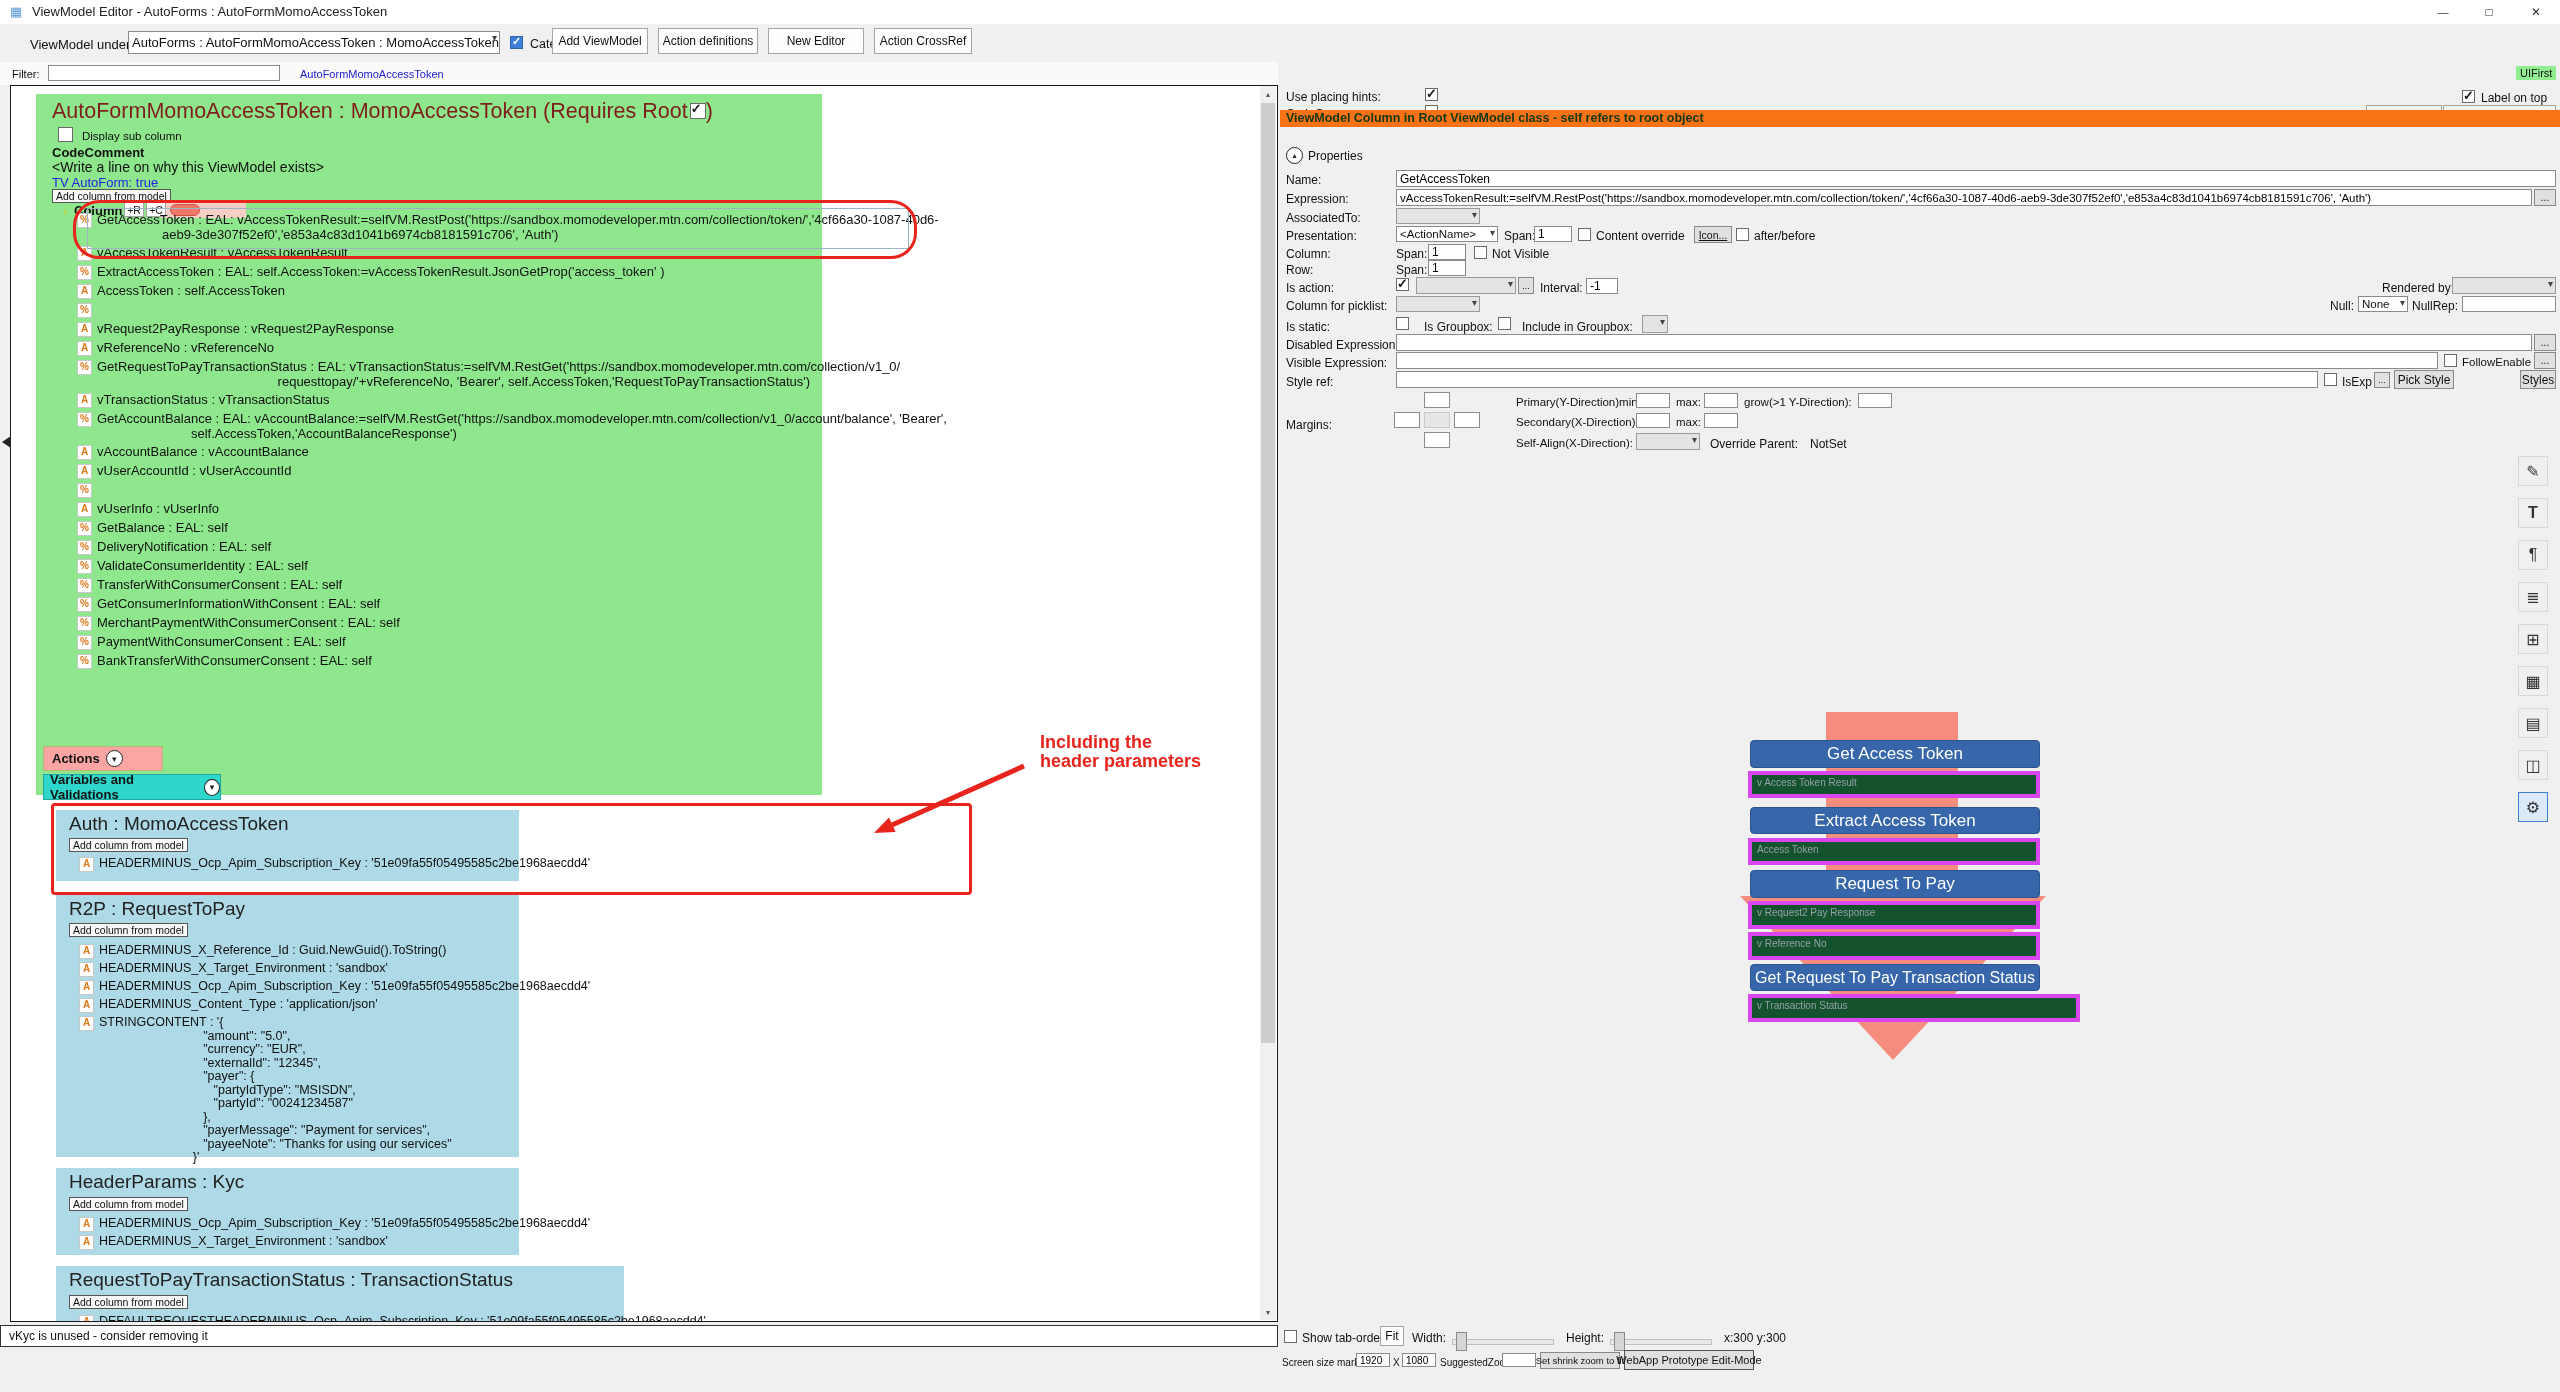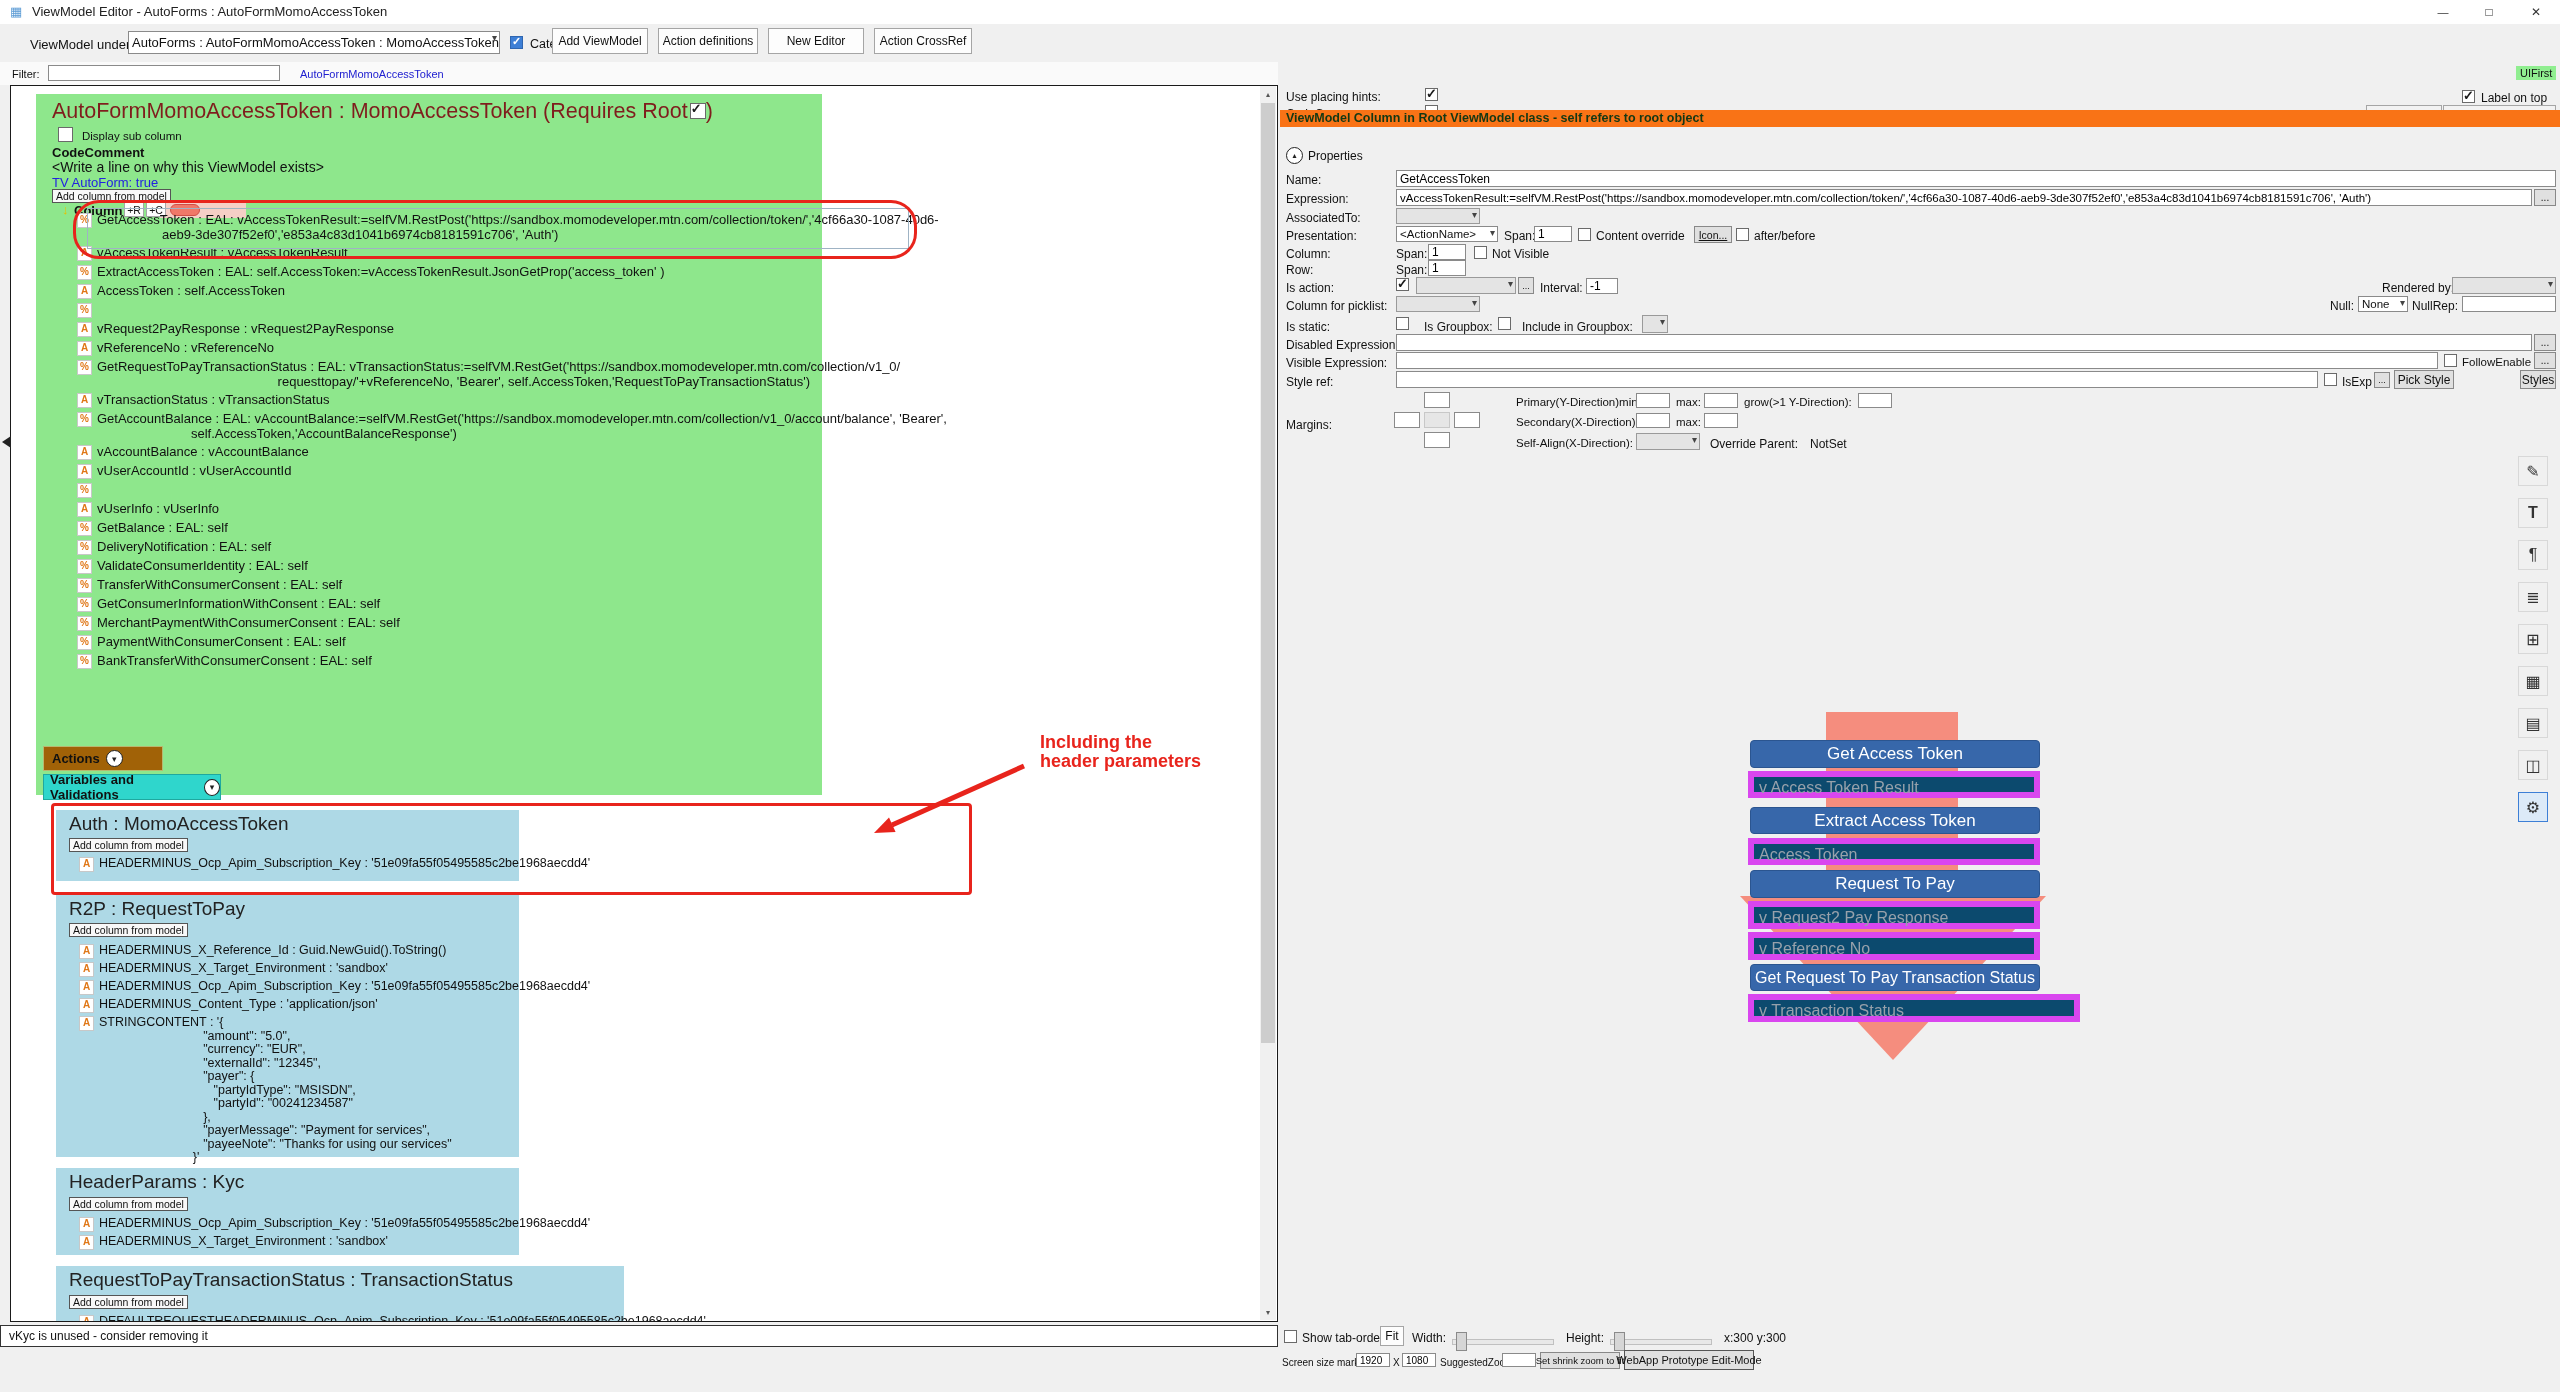--- a/index.html
+++ b/index.html
@@ -24,21 +24,21 @@
        font-size:10px;line-height:12px;text-align:center;color:#e07818;font-weight:bold;margin-right:5px}
   .trow{display:flex;margin-bottom:4px}
   .rtext{font-size:13px;line-height:14.5px;white-space:pre}
   .srow{display:flex;margin-bottom:3px}
   .stext{font-size:12.5px;line-height:13.5px;white-space:pre}
   .blk{position:absolute;background:#aed9e6}
   .blktitle{position:absolute;font-size:19px;color:#222;white-space:nowrap}
   .addbtn{position:absolute;background:#f8f8f8;border:1px solid #555;font-size:10.5px;padding:0 3px;white-space:nowrap}
   .dbtn{position:absolute;background:#3767aa;border:1px solid #2b5590;border-radius:4px;color:#fff;
         font-size:17px;display:flex;align-items:center;justify-content:center;z-index:2;box-sizing:border-box}
-  .dfield{position:absolute;background:#0c4a6e;border:6px solid #d946ef;color:#97a1ab;font-size:16px;
+  .dfield{position:absolute;background:#14532d;border:4px solid #d946ef;color:#97a1ab;font-size:10px;
           padding:2px 0 0 5px;z-index:2;box-sizing:border-box}
   .toolico{position:absolute;left:2518px;width:30px;height:30px;display:flex;align-items:center;justify-content:center;
            font-size:16px;color:#333;background:#f0f0f0;border:1px solid #d8d8d8;box-sizing:border-box}
   .toolico.sel{border:1.5px solid #3d7fd6;background:#dceaf8}
   .circ{display:inline-flex;width:15px;height:15px;border:1.5px solid #222;border-radius:50%;background:#fff;
         align-items:center;justify-content:center;font-size:9px;color:#222;margin-left:6px}
   .slidertrack{position:absolute;height:4px;background:#e8e8e8;border:1px solid #c0c0c0}
   .sliderthumb{position:absolute;width:9px;height:17px;background:#d6d6d6;border:1px solid #8a8a8a}
 </style>
 </head>
@@ -220,21 +220,21 @@
 
       <div class="trow">
         <span class="ric">%</span>
         <div class="rtext">BankTransferWithConsumerConsent : EAL: self</div>
       </div>
     </div>
 
   <div class="abs" style="left:76px;top:122px;width:820px;height:39px;border:1px solid #9fb3c4"></div>
   <div class="abs" style="left:62px;top:114px;width:838px;height:53px;border:3px solid #e8241c;border-radius:26px;z-index:5"></div>
 
-  <div class="abs" style="left:32px;top:660px;width:120px;height:25px;background:#a16207;border:1px solid #b8b870;display:flex;align-items:center;padding-left:8px;box-sizing:border-box">
+  <div class="abs" style="left:32px;top:660px;width:120px;height:25px;background:#fca5a5;border:1px solid #b8b870;display:flex;align-items:center;padding-left:8px;box-sizing:border-box">
     <span style="font-size:13px;font-weight:bold">Actions</span>
     <span class="circ">
         <span>▾</span>
       </span>
   </div>
   <div class="abs" style="left:32px;top:688px;width:178px;height:26px;background:#2fd6cc;border:1px solid #1fa89f;display:flex;align-items:center;padding-left:6px;box-sizing:border-box">
     <span style="font-size:13px;font-weight:bold">Variables and Validations</span>
     <span class="circ">
         <span>▾</span>
       </span>

